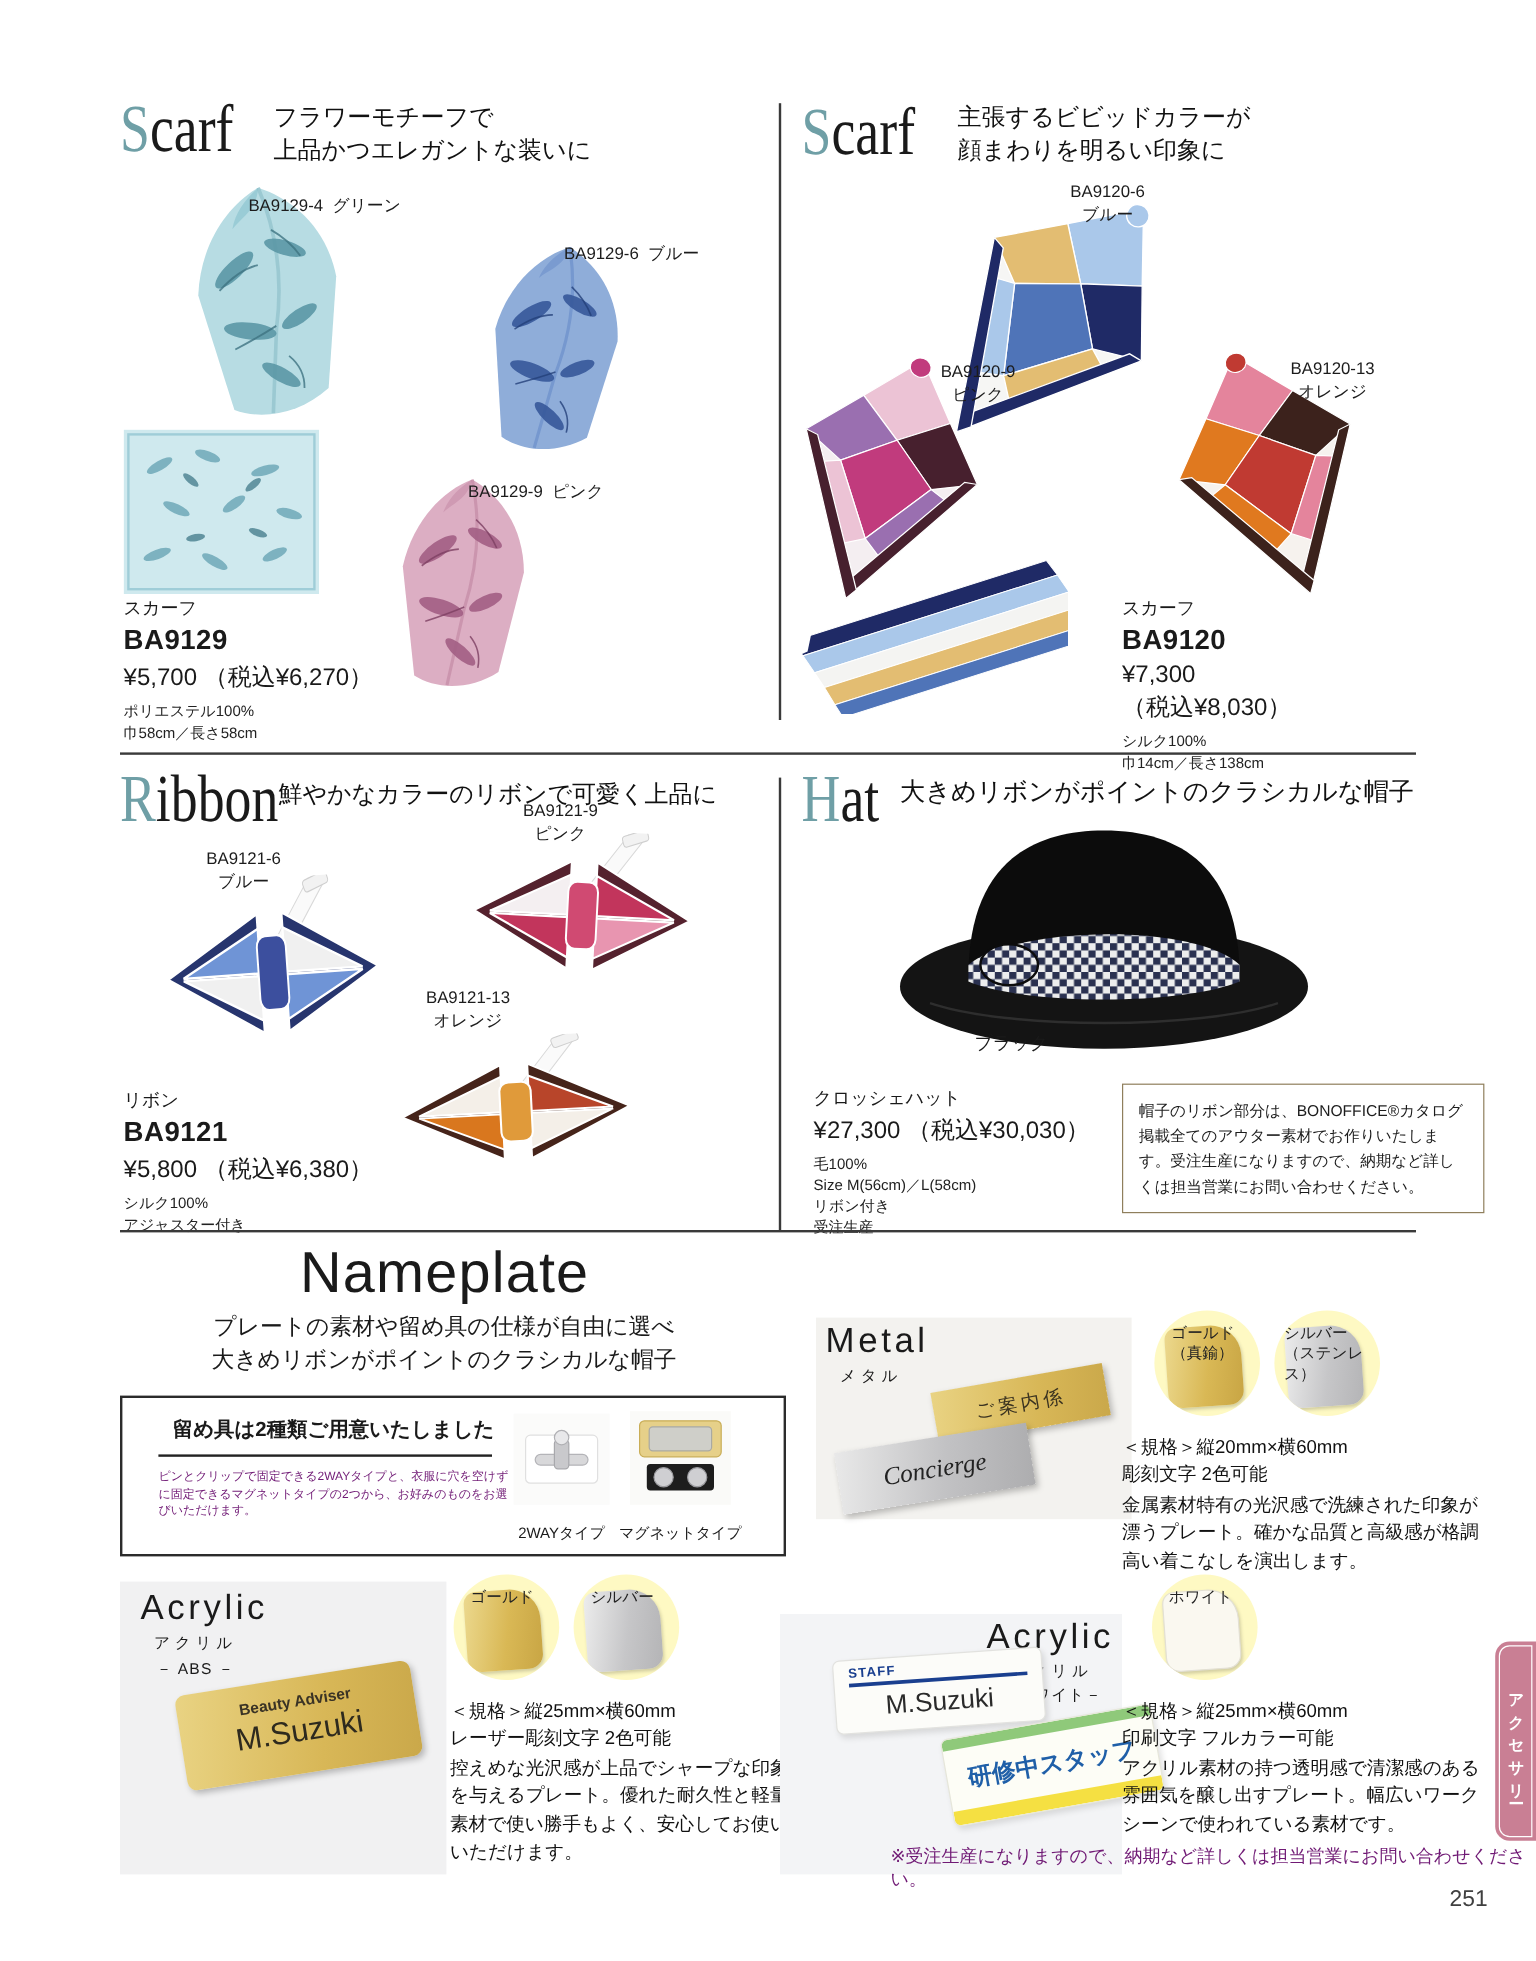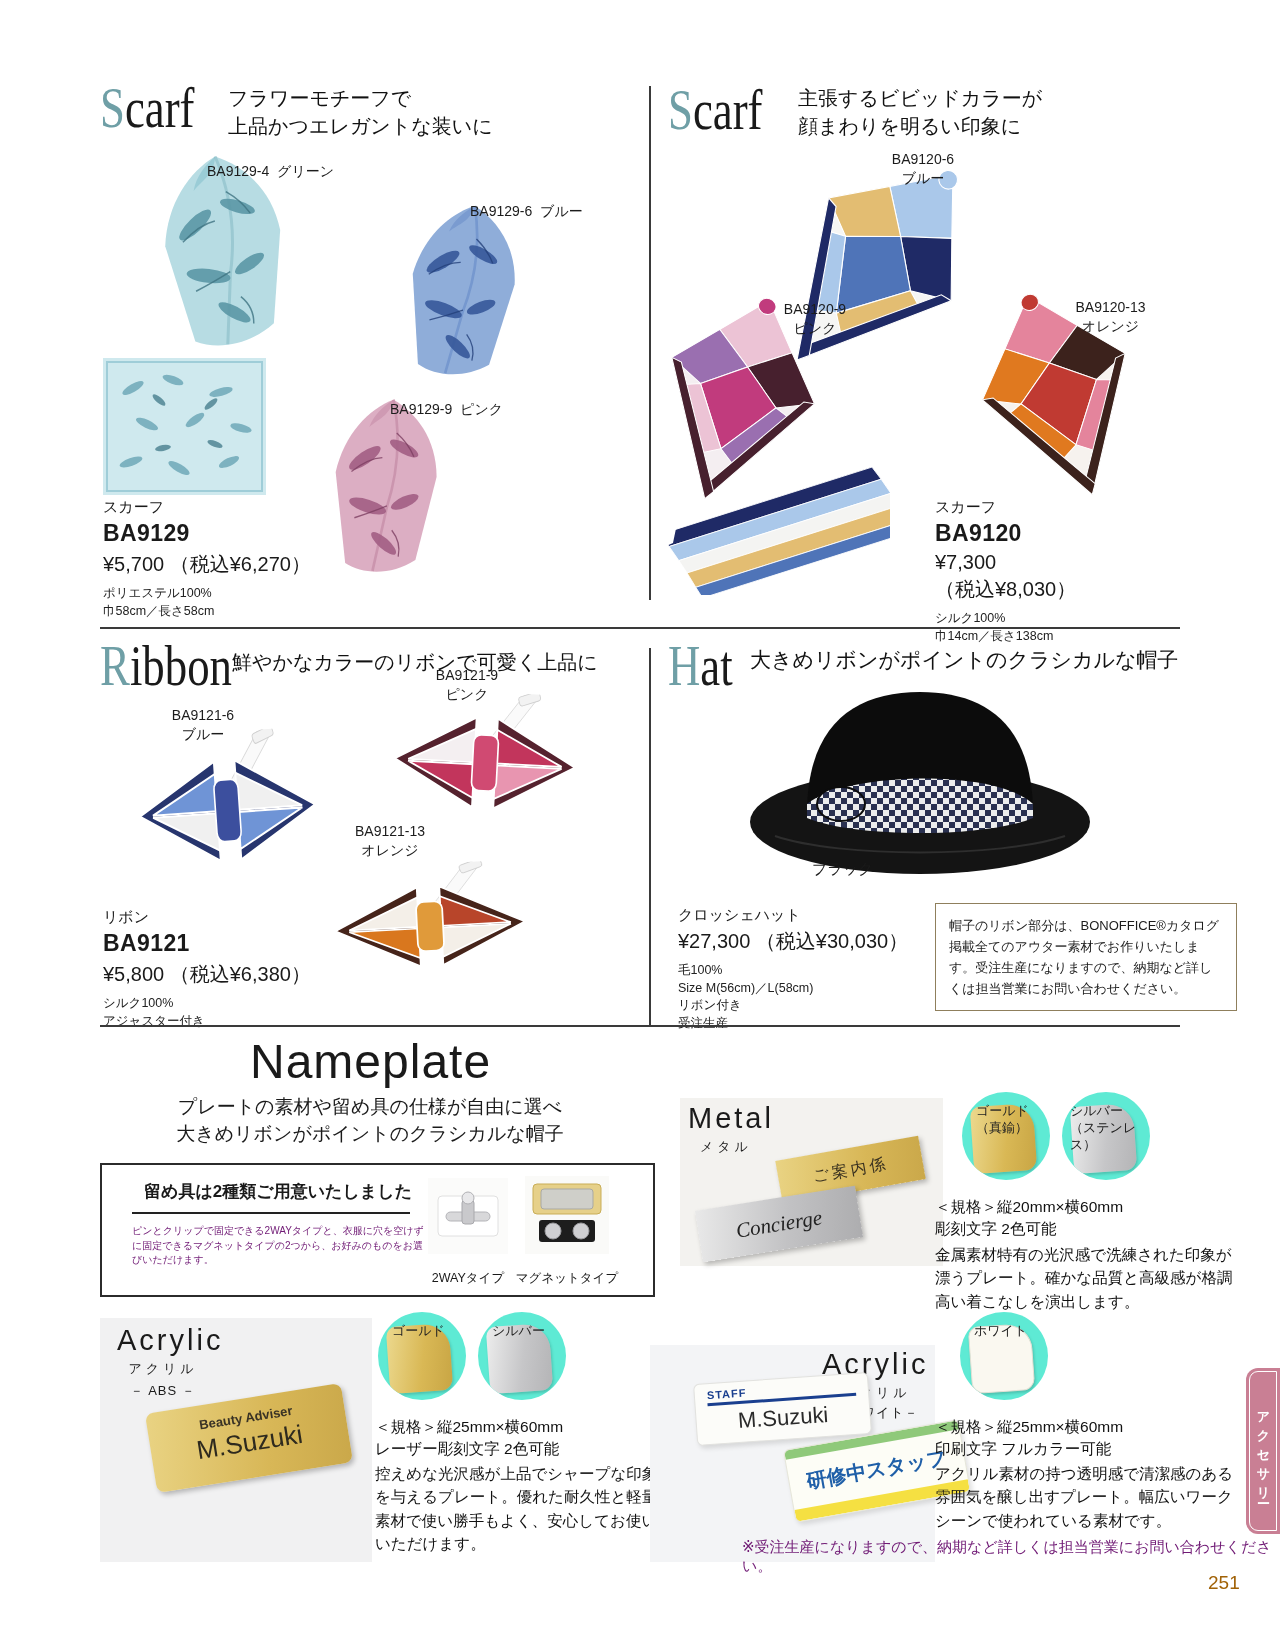--- a/index.html
+++ b/index.html
@@ -34,39 +34,39 @@
   .np-title { font-size:48px; font-weight:500; letter-spacing:1px; }
   .np-sub { font-family:"Liberation Serif","DejaVu Serif",serif; font-size:19px; line-height:1.4; text-align:center; }
   .fbox { border:2px solid #2b2b2b; }
   .fbox-head { font-size:17px; font-weight:700; }
   .fbox-body { font-size:10px; line-height:1.45; color:#701a75; }
   .fcaption { font-size:12.5px; text-align:center; }
   .photo { background:#f3f2ef; }
   .mat-title { font-size:29px; letter-spacing:3px; }
   .mat-ja { font-size:13px; letter-spacing:4px; }
   .mat-variant { font-size:13px; letter-spacing:1px; }
-  .swatch { border-radius:50%; background:#5eead4; overflow:hidden; width:88px; height:88px; }
+  .swatch { border-radius:50%; background:#fef9c3; overflow:hidden; width:88px; height:88px; }
   .swatch .chip { position:absolute; left:11%; top:15%; width:72%; height:76%;
                   border-radius:10px 26px 12px 12px; transform:rotate(-4deg); box-shadow:1px 2px 3px rgba(0,0,0,0.18); }
   .chip.gold   { background:linear-gradient(100deg,#ecd98f 0%,#d9b855 55%,#c8a544 100%); }
   .chip.silver { background:linear-gradient(100deg,#ededed 0%,#c6c6c8 55%,#b4b4b6 100%); }
   .chip.white  { background:#faf8f0; border:1px solid #e3e0d4; }
   .swatch .slabel { position:absolute; left:14px; top:11px; font-size:13px; line-height:1.3; color:#222; z-index:2; }
   .spec-line { font-size:15.5px; line-height:1.4; color:#111; }
   .desc { font-size:15.5px; line-height:1.5; color:#111; }
 
   .plate-gold   { background:linear-gradient(100deg,#e9d383 0%,#d8b757 60%,#caa84a 100%); box-shadow:2px 3px 5px rgba(0,0,0,0.25); }
   .plate-silver { background:linear-gradient(100deg,#e9e9e9 0%,#c2c2c4 55%,#adadaf 100%); box-shadow:2px 3px 5px rgba(0,0,0,0.25); }
 
   .sidetab { background:#c97f94; border-radius:12px 0 0 12px; }
   .sidetab .inner { position:absolute; inset:3px; border:1.5px solid #fff; border-radius:9px 0 0 9px; }
   .sidetab .vtext { position:absolute; left:0; right:0; top:0; bottom:0; display:flex; align-items:center; justify-content:center;
                     writing-mode:vertical-rl; color:#fff; font-size:13px; font-weight:700; letter-spacing:4px; }
   .footnote { font-size:15px; color:#701a75; }
-  .pagenum { font-size:19px; color:#a16207;text-align:right; }
+  .pagenum { font-size:19px; color:#404040;text-align:right; }
 </style>
 </head>
 <body>
 
 <div class="canvas">
 
   <div class="abs sec-title" style="left:100px;top:80px;"><span class="initial">S</span><span>carf</span></div>
   <div class="abs tagline" style="left:228px;top:84px;">
     <div>フラワーモチーフで</div>
     <div>上品かつエレガントな装いに</div>

